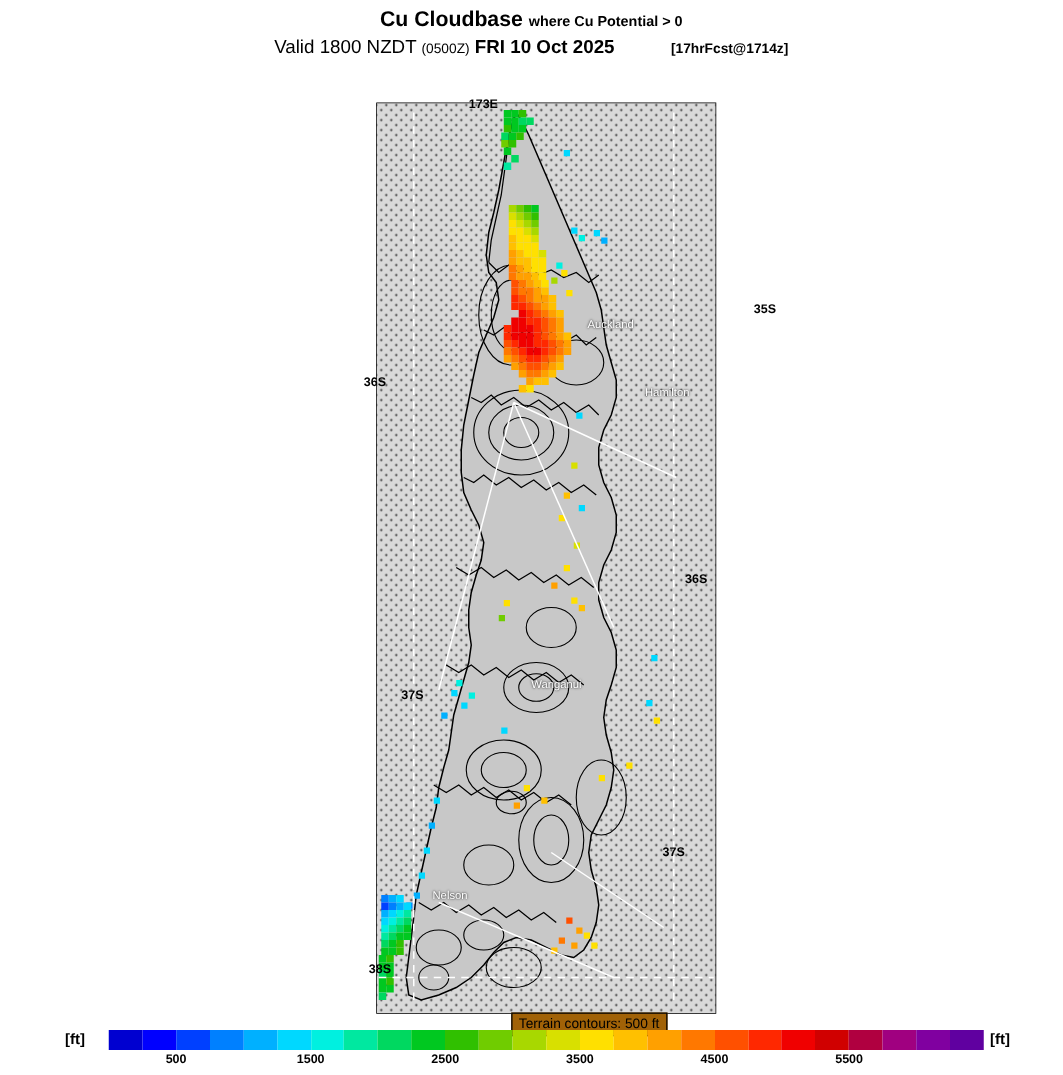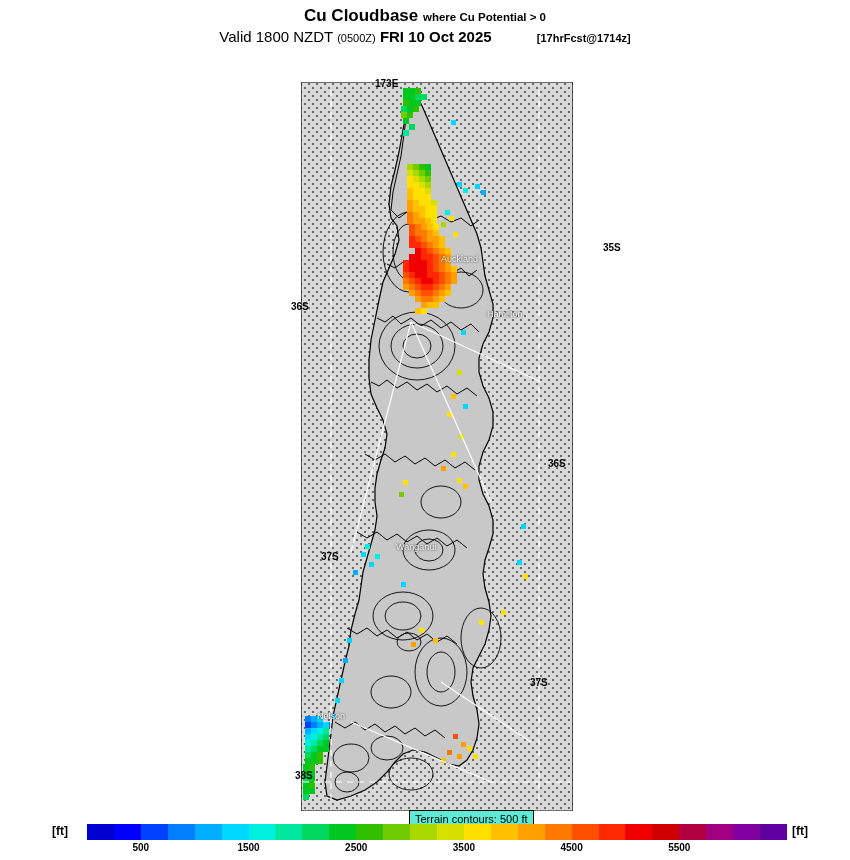--- a/index.html
+++ b/index.html
@@ -83,29 +83,30 @@
     font-weight: bold;
     color: #000;
     white-space: nowrap;
   }
   .city-label {
     position: absolute;
     font-size: 9px;
     color: #ffffff;
     white-space: nowrap;
     text-shadow: 0 0 2px #000;
+    margin-left: 29px;
   }
 
   
   #terrain-note {
     position: absolute;
     left: 409px;
     top: 810px;
     border: 1px solid #000;
-    background: #5eead4;
+    background: #a16207;
     font-size: 11px;
     padding: 2px 5px 3px 5px;
     line-height: 12px;
   }
 
   
   #colorbar-wrap {
     position: absolute;
     left: 0;
     top: 824px;

